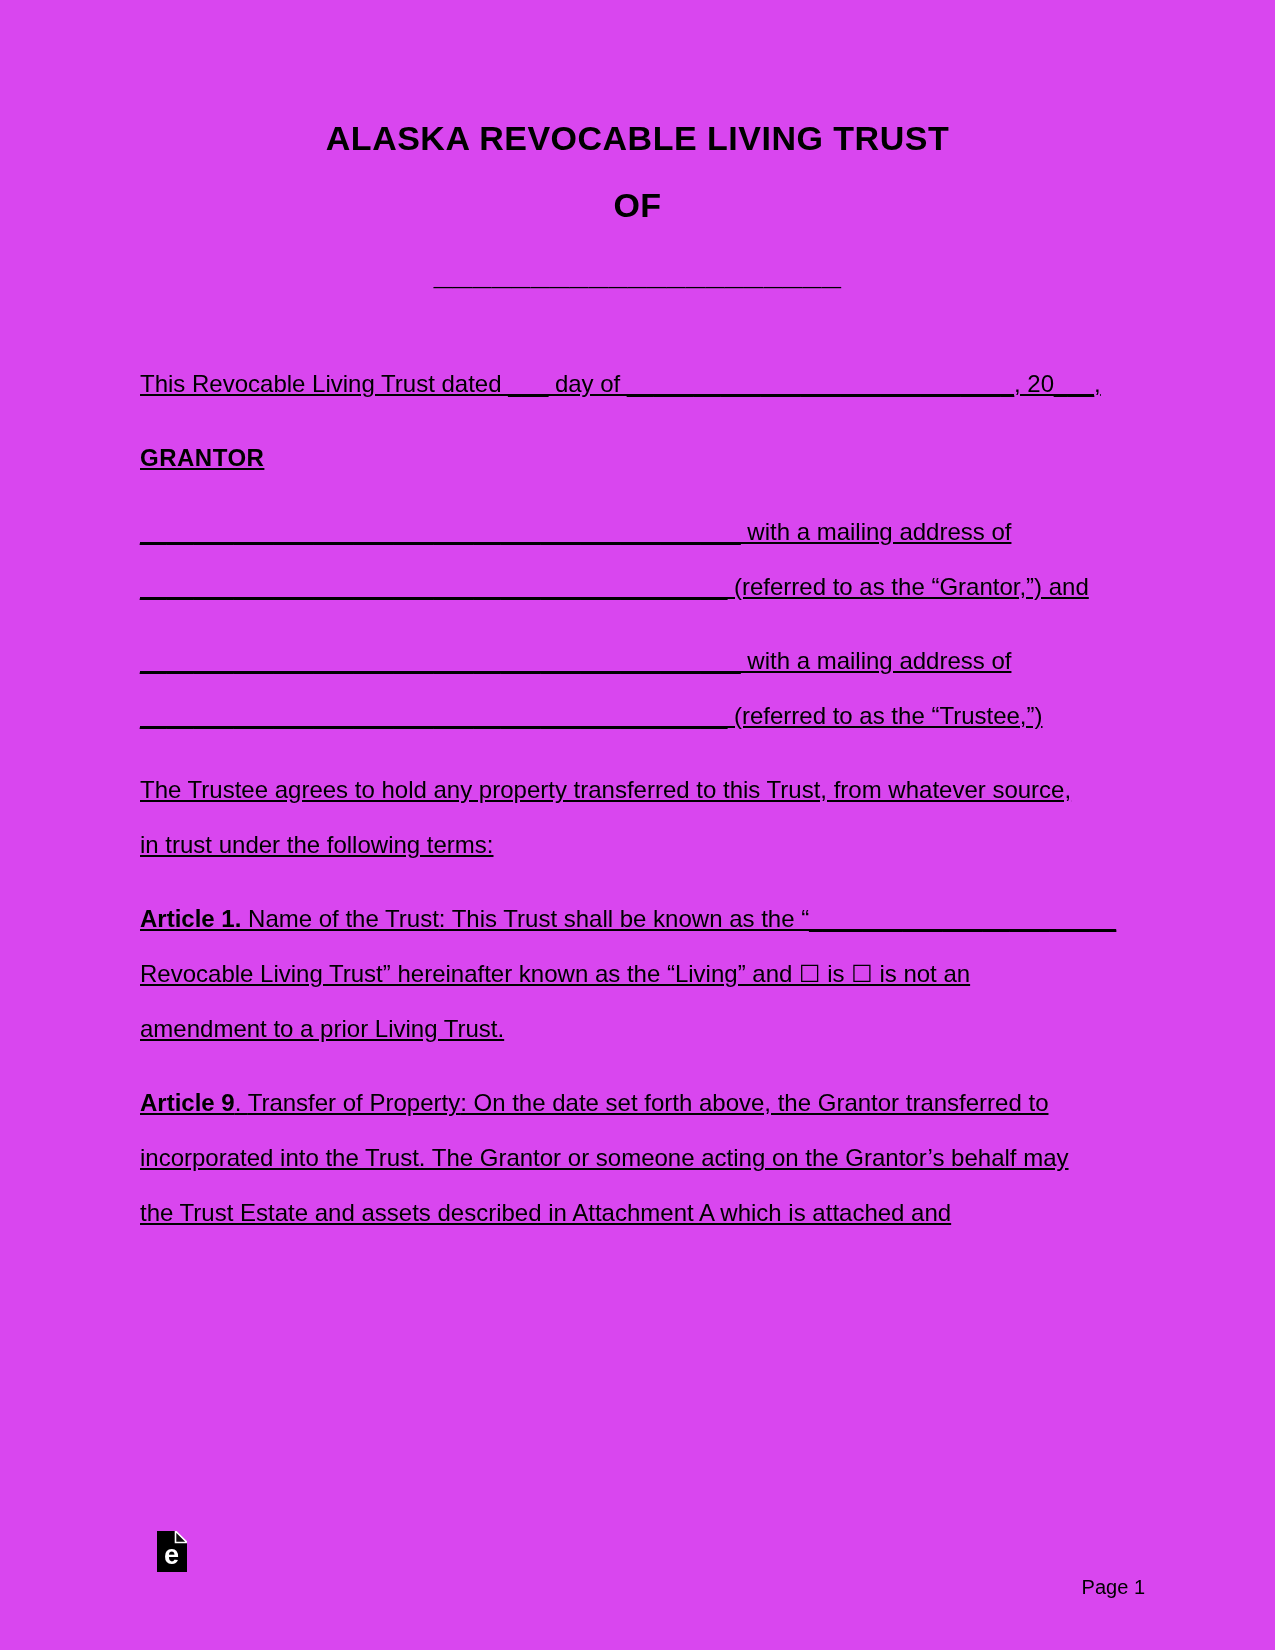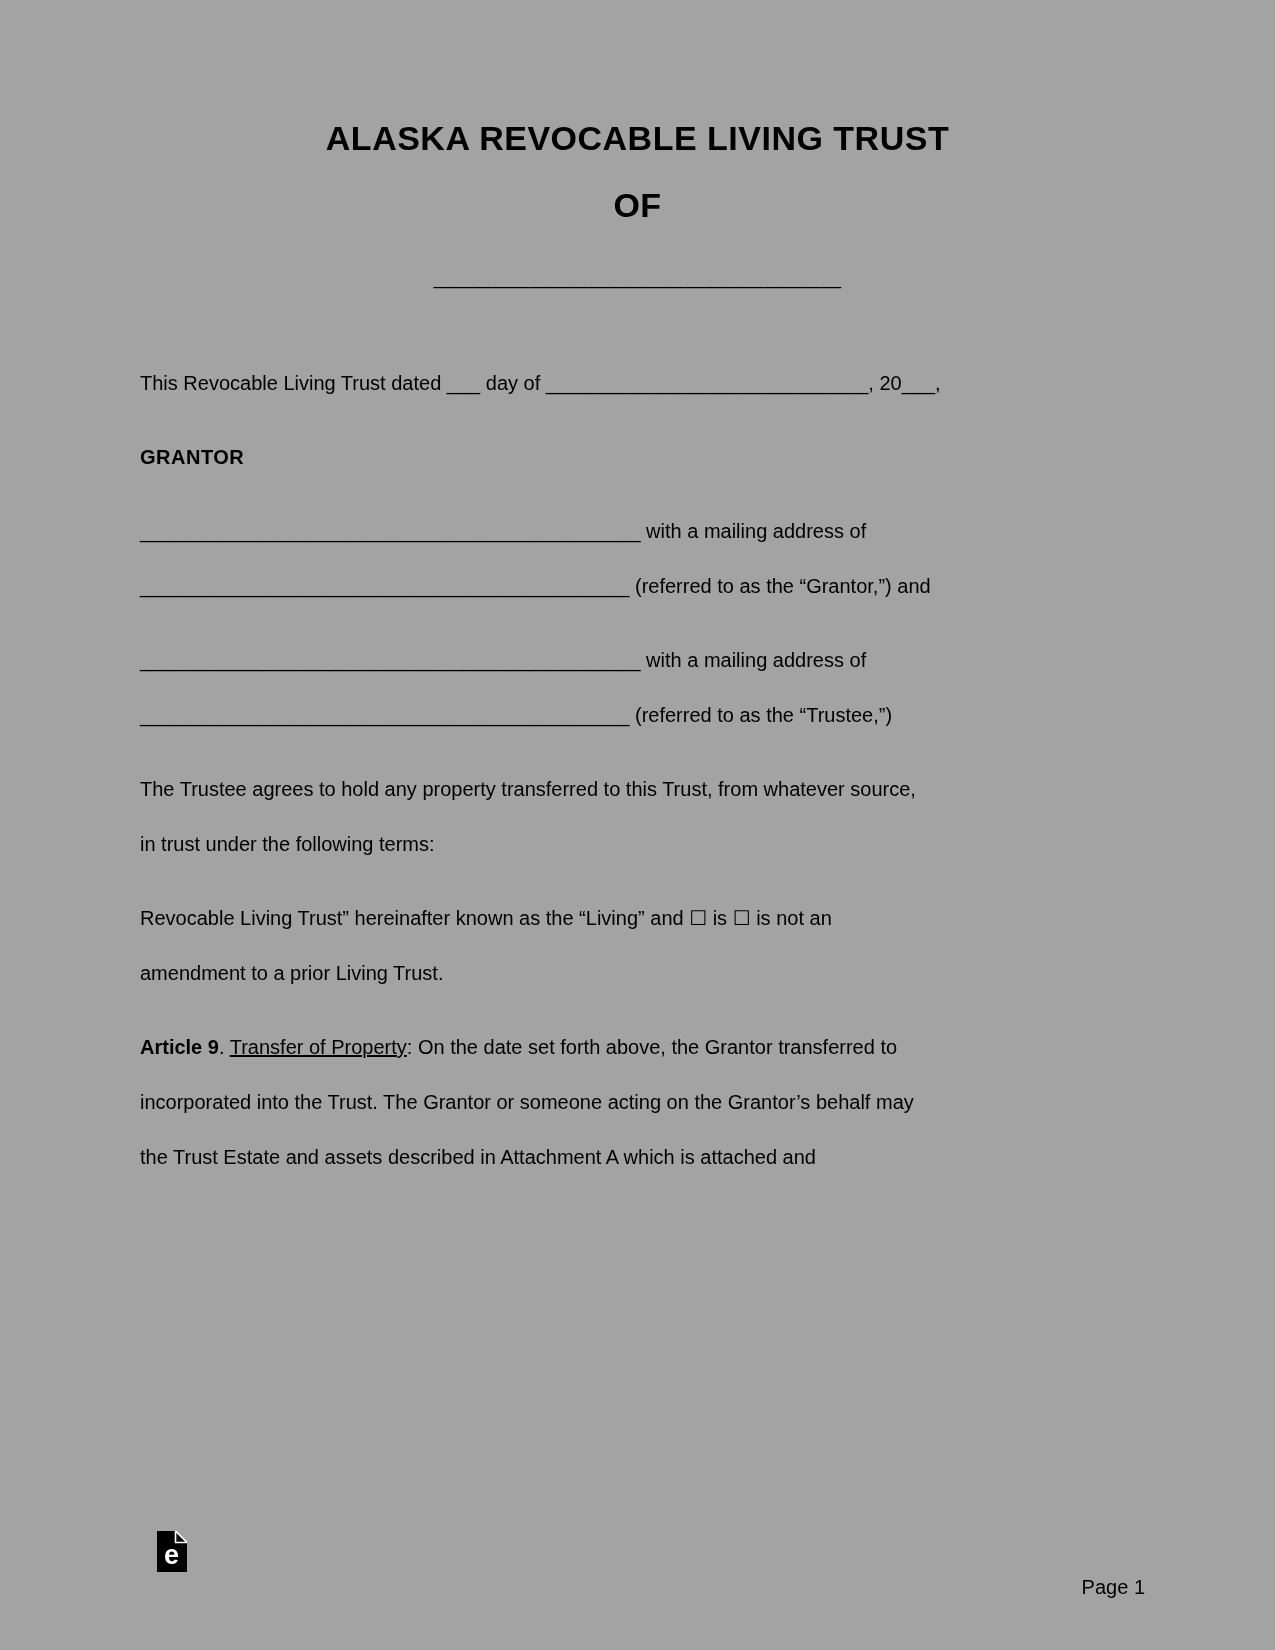--- a/index.html
+++ b/index.html
@@ -4,40 +4,41 @@
 <style>
   html, body {
     margin: 0;
     padding: 0;
     background: #ffffff;
   }
   .page {
     position: relative;
     width: 1275px;
     height: 1650px;
-    background: #a3a3a3;
+    background: #d946ef;
     box-sizing: border-box;
     padding: 105px 140px 0 140px;
     font-family: "Liberation Sans", "DejaVu Sans", sans-serif;
     color: #000000;
     overflow: hidden;
   }
   .title-block {
     text-align: center;
     font-size: 34px;
     font-weight: bold;
     line-height: 67px;
     margin-bottom: 50px;
     letter-spacing: 0.5px;
   }
   .title-block div { white-space: nowrap; }
   .para {
-    font-size: 20px;
+    font-size: 24px;
     line-height: 55px;
     margin: 0 0 19px 0;
+    text-decoration: underline;
   }
   .para .line {
     display: block;
     white-space: nowrap;
   }
   .heading {
     font-weight: bold;
     letter-spacing: 0.5px;
   }
   .b { font-weight: bold; }
@@ -85,20 +86,21 @@
     <span class="line">_____________________________________________ with a mailing address of</span>
     <span class="line">____________________________________________ (referred to as the “Trustee,”)</span>
   </p>
 
   <p class="para">
     <span class="line">The Trustee agrees to hold any property transferred to this Trust, from whatever source,</span>
     <span class="line">in trust under the following terms:</span>
   </p>
 
   <p class="para">
+    <span class="line"><span class="b">Article 1. </span><span class="u">Name of the Trust</span><span>: This Trust shall be known as the “_______________________</span></span>
     <span class="line">Revocable Living Trust” hereinafter known as the “Living” and ☐ is ☐ is not an</span>
     <span class="line">amendment to a prior Living Trust.</span>
   </p>
 
   <p class="para article2-para">
     <span class="line"><span class="b">Article 9</span><span>. </span><span class="u">Transfer of Property</span><span>: On the date set forth above, the Grantor transferred to</span></span>
     <span class="line">incorporated into the Trust. The Grantor or someone acting on the Grantor’s behalf may</span>
     <span class="line">the Trust Estate and assets described in Attachment A which is attached and</span>
   </p>
 

